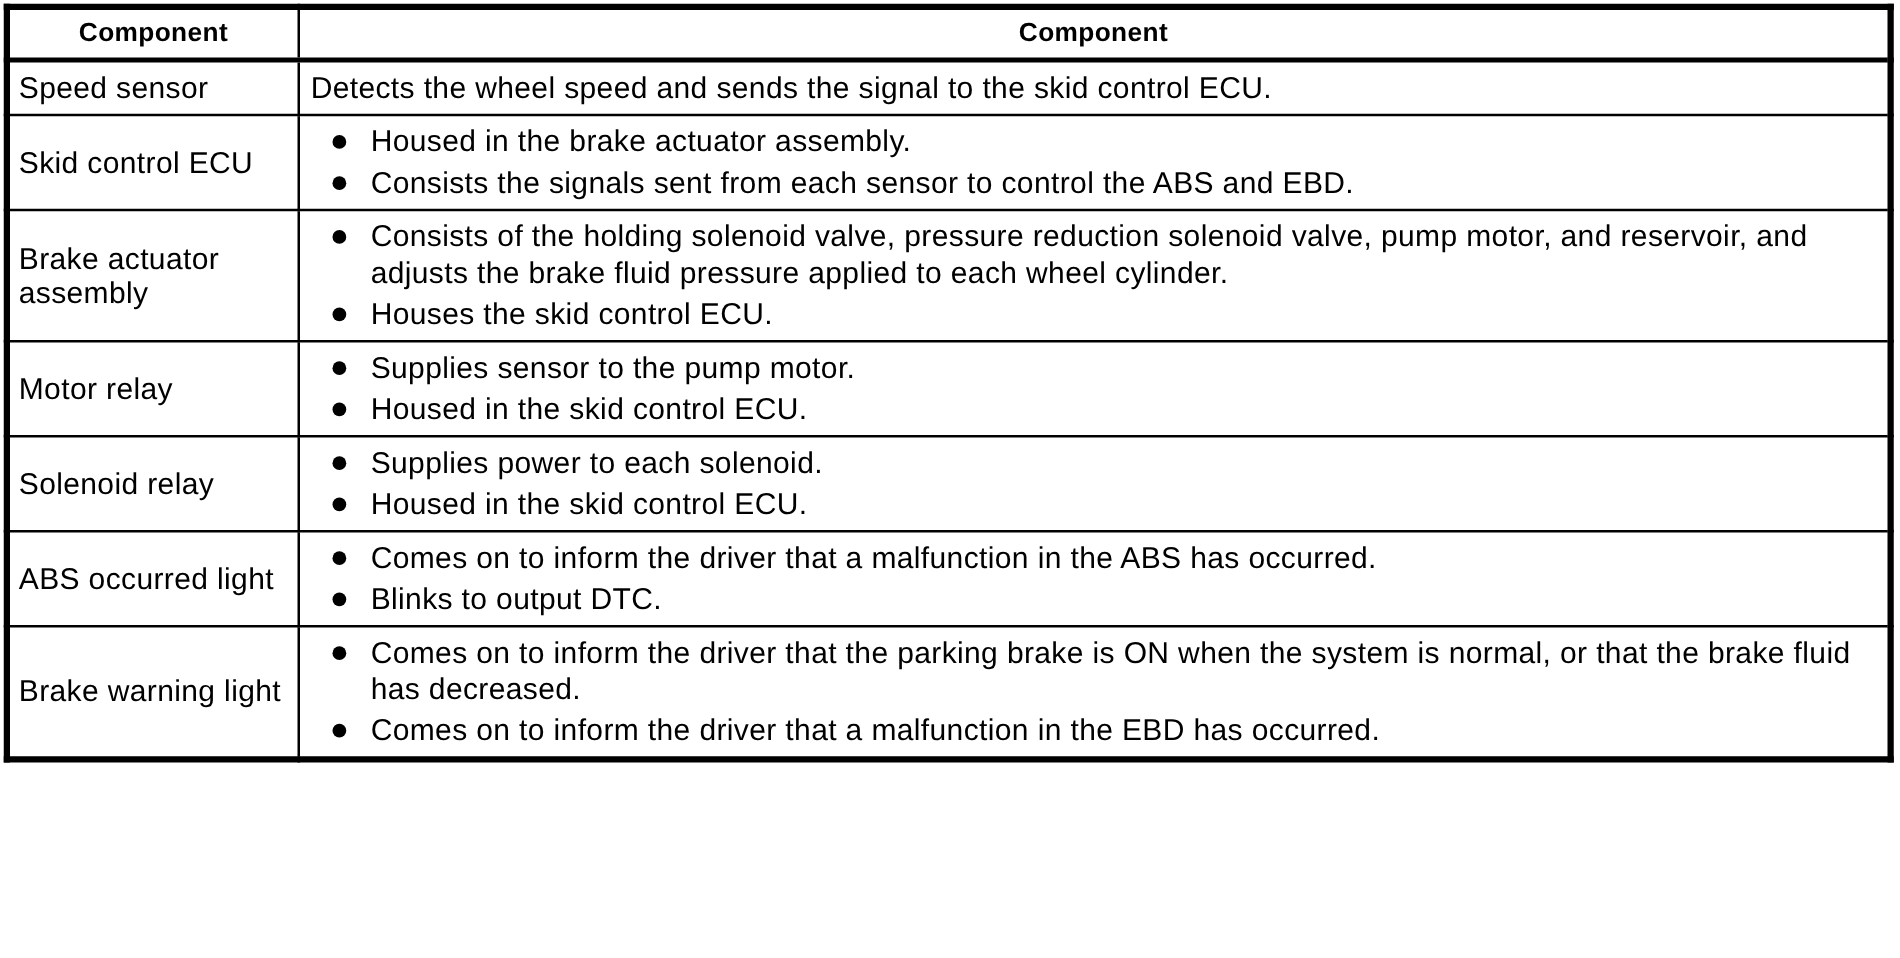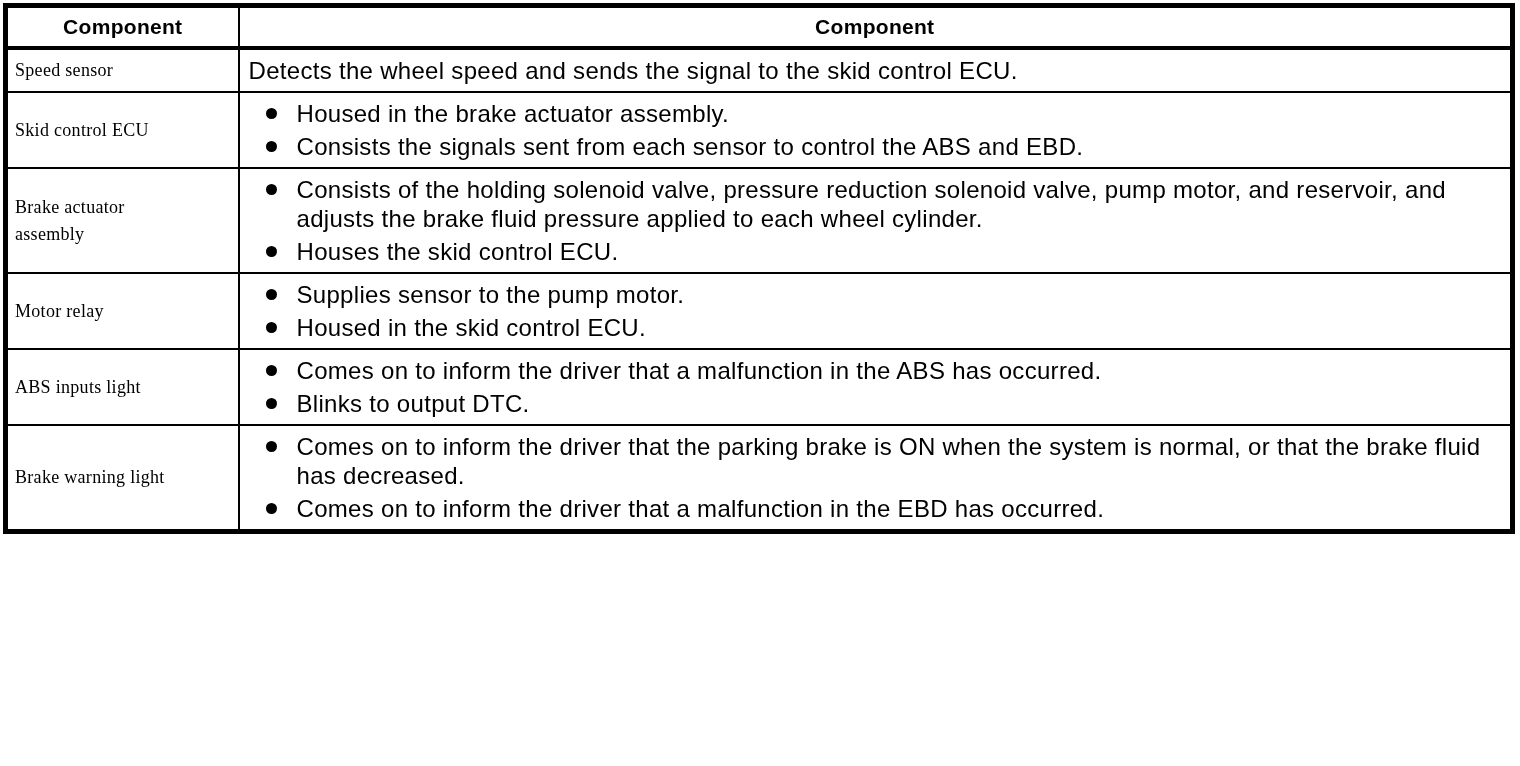--- a/index.html
+++ b/index.html
@@ -27,27 +27,26 @@
   }
   .doc-table thead th {
     border-bottom: 4px solid #000000;
     height: 38px;
     font-size: 21px;
     font-weight: bold;
     text-align: center;
     letter-spacing: 0.3px;
   }
   td.component-cell {
-    font-size: 18px;
+    font-size: 24px;
     letter-spacing: 0.3px;
     line-height: 27px;
     padding: 6px 4px 6px 7px;
     white-space: pre-line;
     vertical-align: middle;
-    font-family: Liberation Serif, serif;
   }
   td.function-cell {
     font-size: 24px;
     letter-spacing: 0.3px;
     line-height: 29px;
     padding: 6px 8px 6px 0;
     vertical-align: middle;
   }
   .fn-item {
     display: flex;
@@ -126,21 +125,34 @@
             <span class="bullet-icon"></span>
             <span class="fn-text">Supplies sensor to the pump motor.</span>
           </div>
           <div class="fn-item">
             <span class="bullet-icon"></span>
             <span class="fn-text">Housed in the skid control ECU.</span>
           </div>
         </td>
       </tr>
       <tr>
-        <td class="component-cell">ABS inputs light</td>
+        <td class="component-cell">Solenoid relay</td>
+        <td class="function-cell">
+          <div class="fn-item">
+            <span class="bullet-icon"></span>
+            <span class="fn-text">Supplies power to each solenoid.</span>
+          </div>
+          <div class="fn-item">
+            <span class="bullet-icon"></span>
+            <span class="fn-text">Housed in the skid control ECU.</span>
+          </div>
+        </td>
+      </tr>
+      <tr>
+        <td class="component-cell">ABS occurred light</td>
         <td class="function-cell">
           <div class="fn-item">
             <span class="bullet-icon"></span>
             <span class="fn-text">Comes on to inform the driver that a malfunction in the ABS has occurred.</span>
           </div>
           <div class="fn-item">
             <span class="bullet-icon"></span>
             <span class="fn-text">Blinks to output DTC.</span>
           </div>
         </td>

